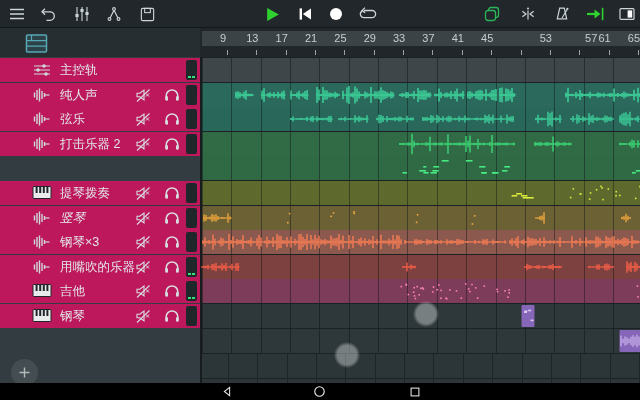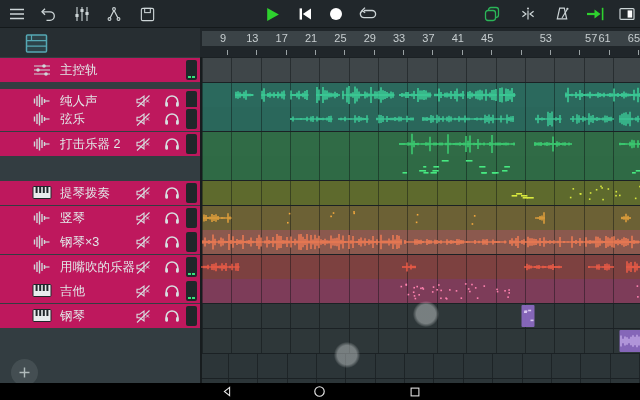--- a/index.html
+++ b/index.html
@@ -194,21 +194,21 @@
               <circle cx="12" cy="4" r="1.8" fill="currentColor"></circle>
               <circle cx="6" cy="8" r="1.8" fill="currentColor"></circle>
               <circle cx="14" cy="12" r="1.8" fill="currentColor"></circle>
             </svg></span>
           <span class="tname">主控轨</span>
           <span class="meterbox">
             <span class="mdot" style="left: 2px;"></span>
             <span class="mdot" style="left: 6px;"></span>
           </span>
         </div>
-        <div class="trow" style="top: 32px;">
+        <div class="trow" style="top: 26px;">
           <span class="ticon"><svg width="20" height="16" viewBox="0 0 20 16">
               <path d="M2.5 5.5v5 M5 3v10 M7.5 1.5v13 M10 4v8 M12.5 6v4" stroke="currentColor" stroke-width="1.4" fill="none"></path>
               <path d="M12.5 8h5" stroke="currentColor" stroke-width="1.2"></path>
             </svg></span>
           <span class="tname">纯人声</span>
           <span class="mbtn" style="left: 134px;"><svg width="18" height="16" viewBox="0 0 18 16">
               <path d="M3 6.2v3.6h2.8L10 13V3L5.8 6.2z" stroke="currentColor" stroke-width="1.1" fill="none"></path>
               <path d="M3 14.5 L15.5 2.5" stroke="currentColor" stroke-width="1.1"></path>
               <path d="M12 6.5 L15 9.5 M15 6.5 L12 9.5" stroke="currentColor" stroke-width="1"></path>
             </svg></span>
@@ -267,21 +267,21 @@
               <path d="M3 14.5 L15.5 2.5" stroke="currentColor" stroke-width="1.1"></path>
               <path d="M12 6.5 L15 9.5 M15 6.5 L12 9.5" stroke="currentColor" stroke-width="1"></path>
             </svg></span>
           <span class="mbtn" style="left: 164px;"><svg width="16" height="15" viewBox="0 0 16 14">
               <path d="M2.2 12V8.2a5.8 5.8 0 0 1 11.6 0V12" stroke="currentColor" stroke-width="1.5" fill="none"></path>
               <rect x="1.3" y="8.6" width="2.7" height="4.6" rx="1.3" fill="currentColor"></rect>
               <rect x="12" y="8.6" width="2.7" height="4.6" rx="1.3" fill="currentColor"></rect>
             </svg></span>
           <span class="meterbox"></span>
         </div>
-        <div class="trow" style="top: 149px;">
+        <div class="trow" style="top: 149px; font-style: italic;">
           <span class="ticon"><svg width="20" height="16" viewBox="0 0 20 16">
               <path d="M2.5 5.5v5 M5 3v10 M7.5 1.5v13 M10 4v8 M12.5 6v4" stroke="currentColor" stroke-width="1.4" fill="none"></path>
               <path d="M12.5 8h5" stroke="currentColor" stroke-width="1.2"></path>
             </svg></span>
           <span class="tname">竖琴</span>
           <span class="mbtn" style="left: 134px;"><svg width="18" height="16" viewBox="0 0 18 16">
               <path d="M3 6.2v3.6h2.8L10 13V3L5.8 6.2z" stroke="currentColor" stroke-width="1.1" fill="none"></path>
               <path d="M3 14.5 L15.5 2.5" stroke="currentColor" stroke-width="1.1"></path>
               <path d="M12 6.5 L15 9.5 M15 6.5 L12 9.5" stroke="currentColor" stroke-width="1"></path>
             </svg></span>

